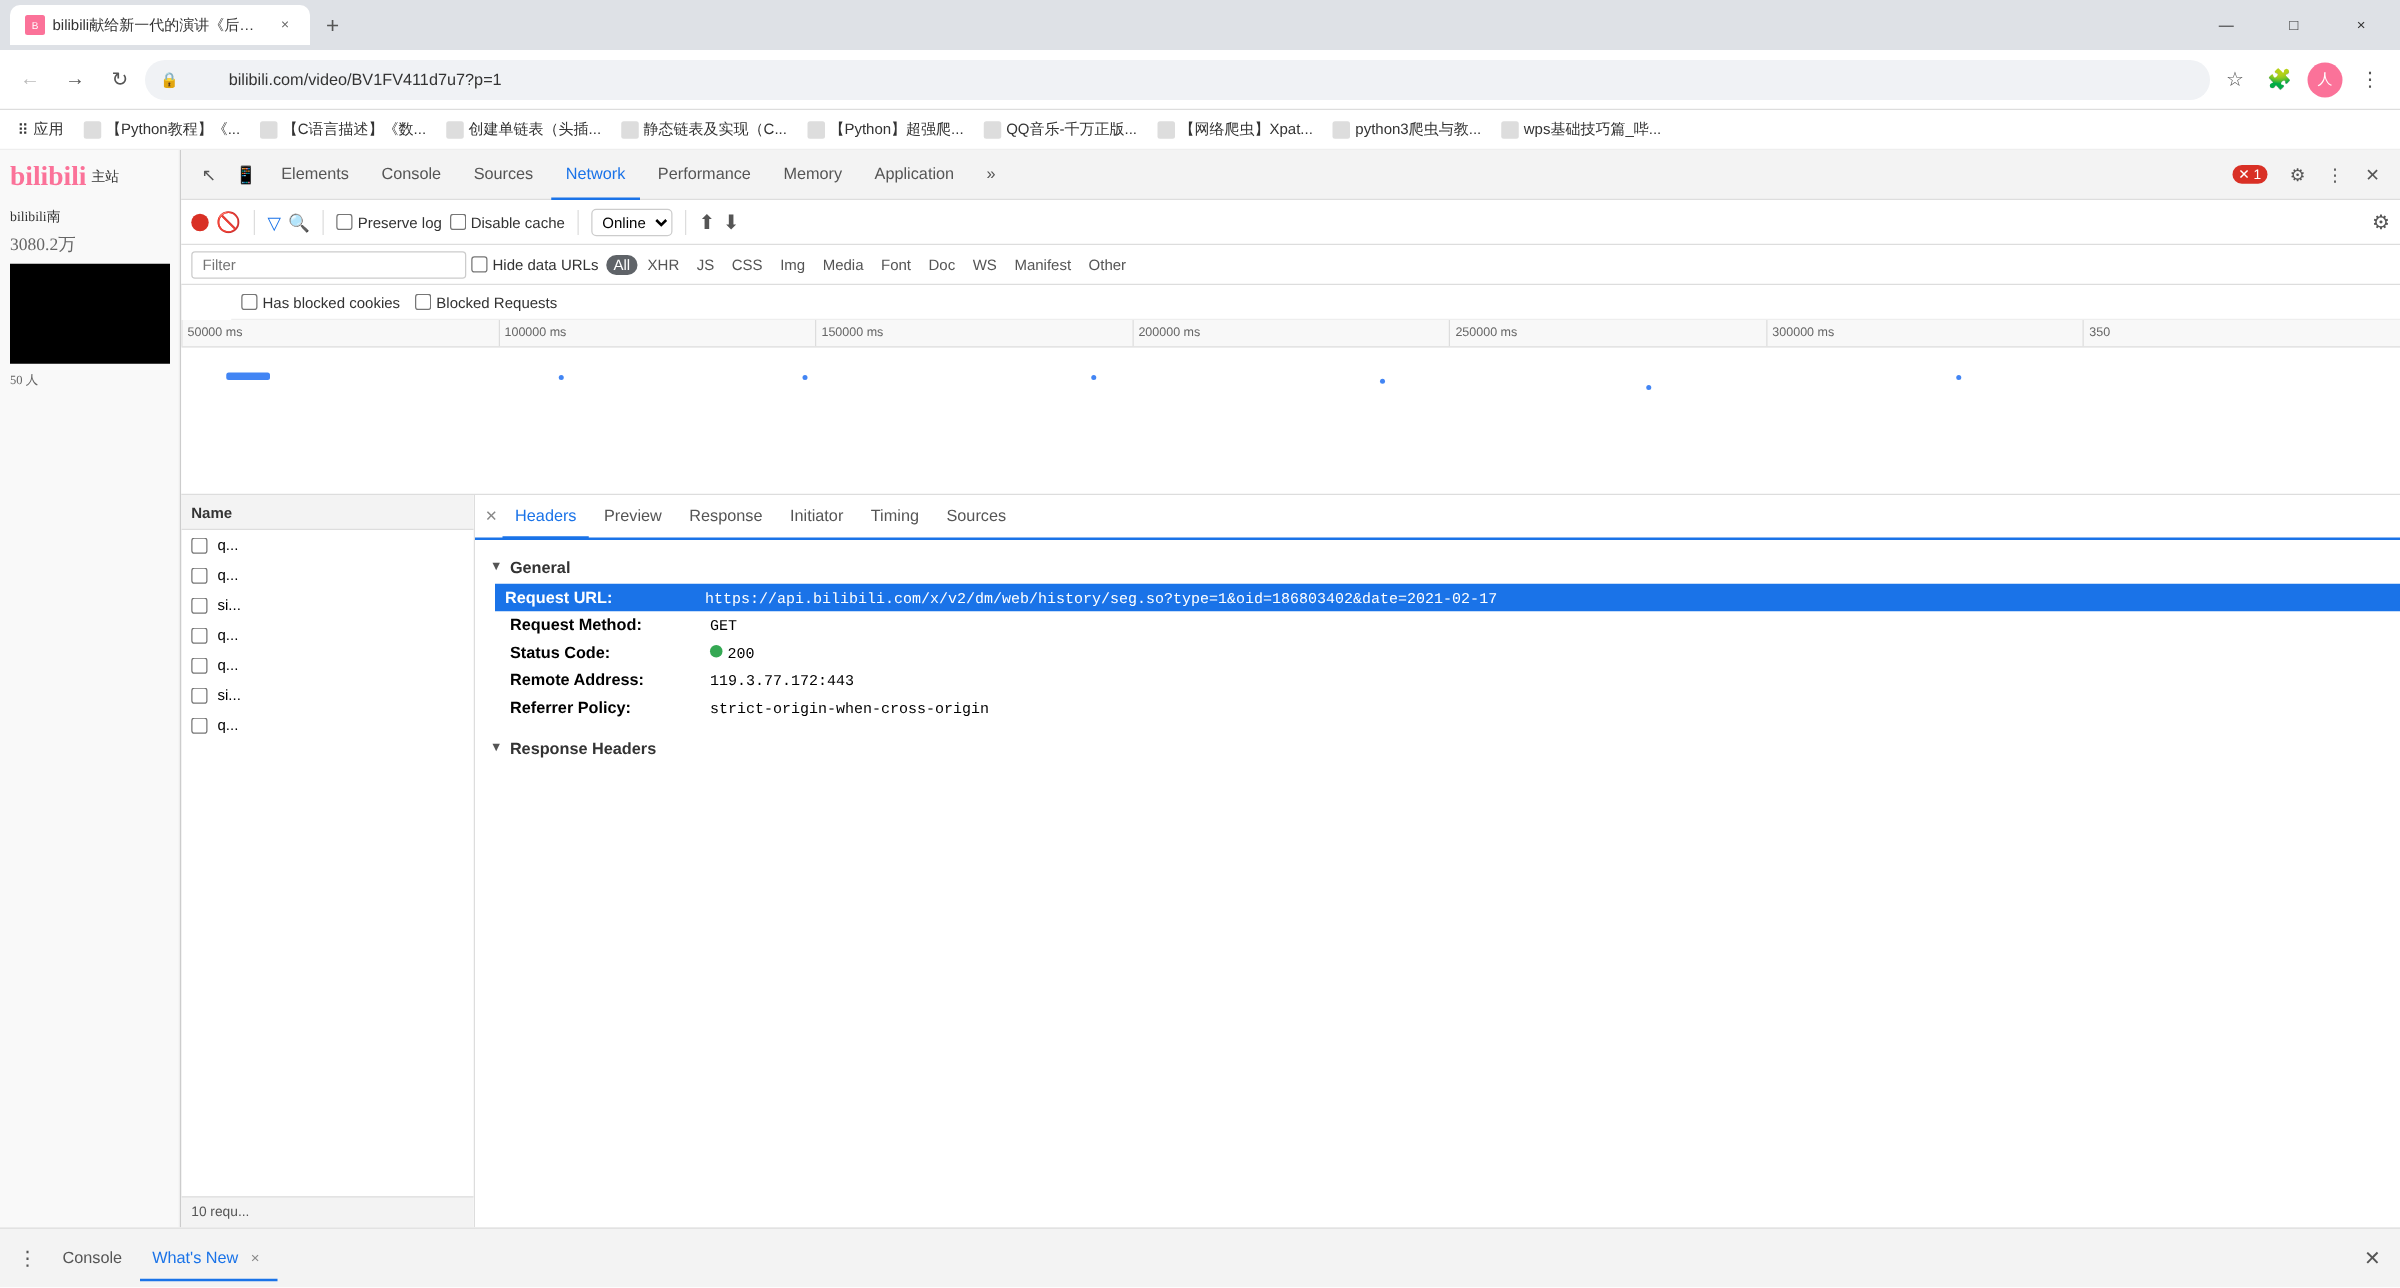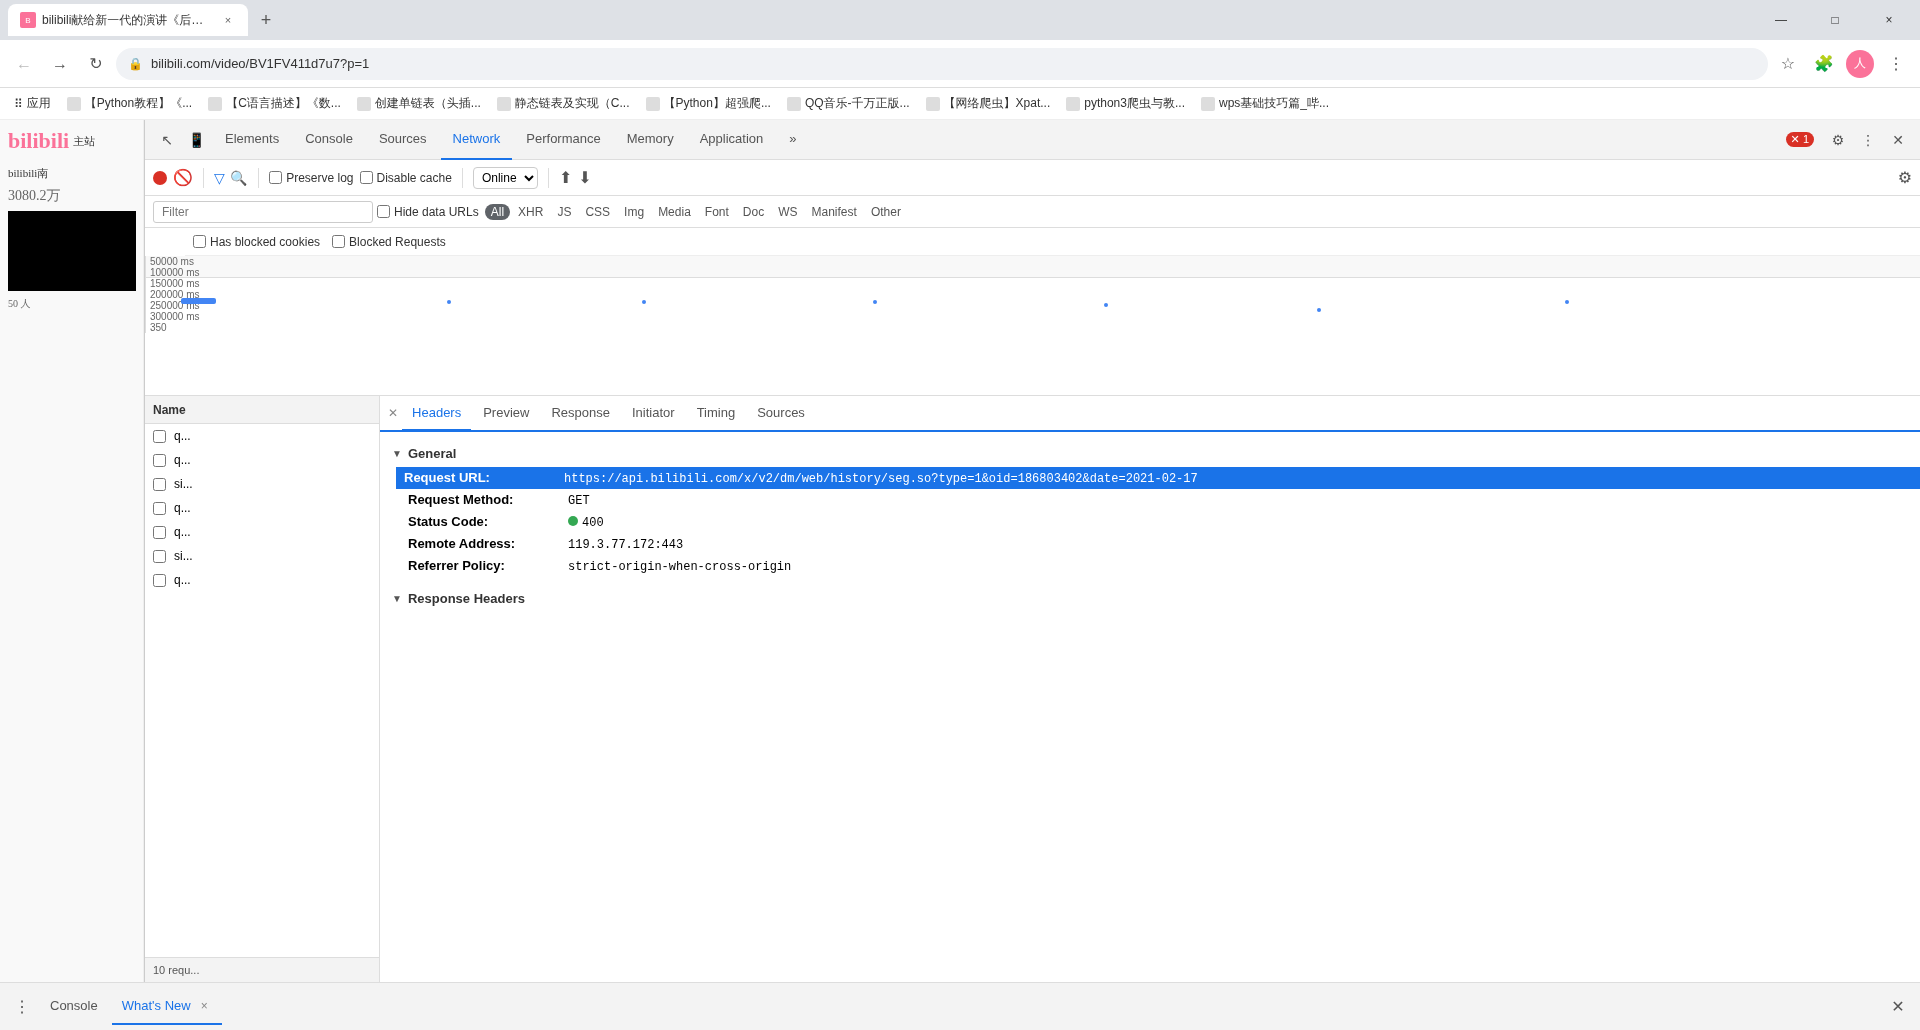--- a/index.html
+++ b/index.html
@@ -17,21 +17,21 @@
     .new-tab-btn { width: 28px; height: 28px; display: flex; align-items: center; justify-content: center; border-radius: 50%; cursor: pointer; color: #555; font-size: 18px; }
     .browser-controls { display: flex; align-items: center; margin-left: auto; gap: 8px; }
     .win-btn { width: 46px; height: 40px; display: flex; align-items: center; justify-content: center; font-size: 12px; cursor: pointer; color: #333; }
 
     
     .nav-bar { display: flex; align-items: center; background: #fff; height: 48px; padding: 0 8px; gap: 4px; border-bottom: 1px solid #ddd; }
     .nav-btn { width: 32px; height: 32px; display: flex; align-items: center; justify-content: center; border-radius: 50%; cursor: pointer; color: #555; font-size: 16px; }
     .nav-btn.disabled { color: #bbb; cursor: default; }
     .address-bar { flex: 1; height: 32px; background: #f0f2f5; border-radius: 16px; display: flex; align-items: center; padding: 0 12px; gap: 8px; color: #333; font-size: 13px; }
     .address-lock { color: #555; font-size: 12px; }
-    .address-text { flex: 1; }
+    .address-text { flex: 1; margin-left: 32px; }
     .nav-actions { display: flex; gap: 4px; }
 
     
     .bookmarks-bar { display: flex; align-items: center; background: #fff; height: 32px; padding: 0 8px; gap: 4px; border-bottom: 1px solid #eee; font-size: 12px; color: #333; overflow: hidden; }
     .bookmark-item { display: flex; align-items: center; gap: 4px; padding: 2px 6px; border-radius: 4px; cursor: pointer; white-space: nowrap; }
     .bookmark-favicon { width: 14px; height: 14px; border-radius: 2px; background: #ddd; }
 
     
     .main-area { display: flex; flex: 1; overflow: hidden; }
 
@@ -72,21 +72,21 @@
     .filter-input { flex: 0 0 220px; height: 22px; border: 1px solid #ccc; border-radius: 3px; padding: 0 8px; font-size: 12px; background: #fff; }
     .filter-type { display: flex; align-items: center; gap: 2px; }
     .filter-type-btn { padding: 1px 6px; border-radius: 10px; font-size: 12px; cursor: pointer; color: #555; }
     .filter-type-btn.active { background: #5f6368; color: #fff; }
 
     
     .network-blocked-bar { display: flex; align-items: center; height: 28px; padding: 0 8px; gap: 12px; border-bottom: 1px solid #eee; background: #fff; margin-left: 40px; }
 
     
     .timeline-area { height: 140px; border-bottom: 1px solid #ddd; background: #fff; position: relative; overflow: hidden; }
-    .timeline-ruler { display: flex; height: 22px; border-bottom: 1px solid #ddd; background: #f8f8f8; flex-direction: column; }
+    .timeline-ruler { display: flex; height: 22px; border-bottom: 1px solid #ddd; background: #f8f8f8; }
     .timeline-tick { flex: 1; border-left: 1px solid #ddd; padding-left: 4px; font-size: 10px; color: #666; display: flex; align-items: center; }
     .timeline-content { position: relative; height: 118px; }
     .timeline-bar { position: absolute; height: 6px; background: #4285f4; border-radius: 2px; }
     .timeline-dot { position: absolute; width: 4px; height: 4px; border-radius: 50%; background: #4285f4; }
 
     
     .request-panel { display: flex; flex: 1; overflow: hidden; }
     .request-list { width: 235px; border-right: 1px solid #ddd; display: flex; flex-direction: column; overflow: hidden; }
     .request-list-header { display: flex; align-items: center; height: 28px; background: #f3f3f3; border-bottom: 1px solid #ddd; padding: 0 8px; font-size: 12px; font-weight: 600; color: #333; }
     .request-list-body { flex: 1; overflow-y: auto; }
@@ -417,21 +417,21 @@
               </div>
 
               <div class="info-row">
                 <span class="info-label">Request Method:</span>
                 <span class="info-value">GET</span>
               </div>
 
               <div class="info-row">
                 <span class="info-label">Status Code:</span>
                 <span class="status-dot"></span>
-                <span class="info-value">400</span>
+                <span class="info-value">200</span>
               </div>
 
               <div class="info-row">
                 <span class="info-label">Remote Address:</span>
                 <span class="info-value">119.3.77.172:443</span>
               </div>
 
               <div class="info-row">
                 <span class="info-label">Referrer Policy:</span>
                 <span class="info-value">strict-origin-when-cross-origin</span>

